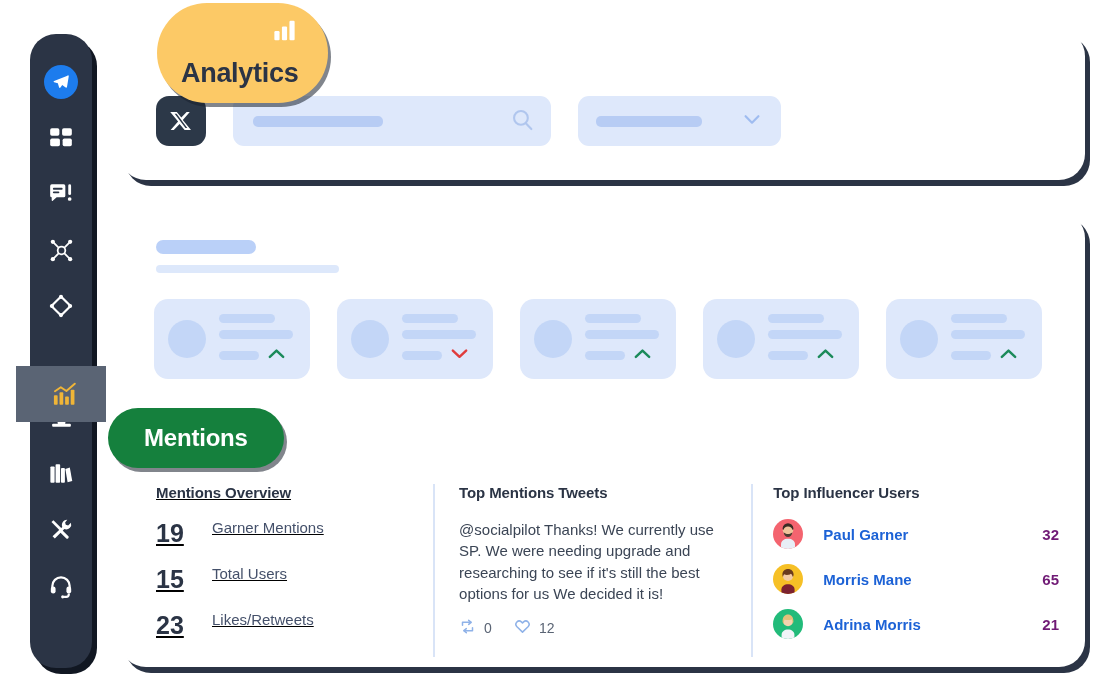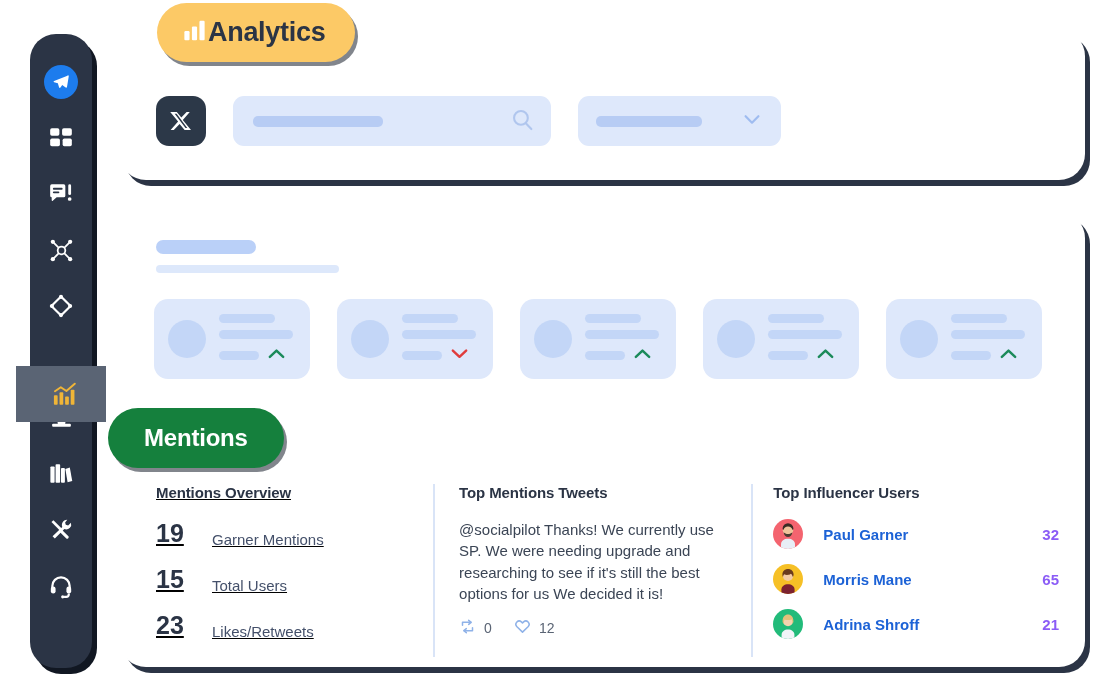--- a/index.html
+++ b/index.html
@@ -52,24 +52,25 @@
     border-radius: 26px;
     box-shadow: 5px 6px 0 0 #2b3445;
     z-index: 2;
   }
   #top-card  { left: 120px; top: 30px;  width: 965px; height: 150px; }
   #main-card { left: 120px; top: 212px; width: 965px; height: 455px; }
 
   
   .badge {
     position: absolute;
-    display: flex; align-items: flex-end; 
+    display: flex; align-items: flex-end; gap: 10px;
     border-radius: 999px;
     z-index: 9;
     box-shadow: 3px 4px 0 0 rgba(25,32,45,.55);
+    flex-direction: column;
   }
   #analytics-badge {
     left: 157px; top: 3px;
     padding: 14px 30px 14px 24px;
     background: #fcc966;
   }
   #analytics-badge .badge-text {
     font-size: 27px; font-weight: bold; color: #2b3445; letter-spacing: -.3px;
   }
   #mentions-badge {
@@ -135,33 +136,33 @@
   }
   .panel { position: relative; }
   .panel-overview { width: 288px; padding-right: 24px; text-decoration: underline; }
   .panel-tweets   { width: 310px; padding-left: 24px; border-left: 2px solid #d9e4f7; }
   .panel-infl     { width: 320px; padding-left: 20px; border-left: 2px solid #d9e4f7; margin-left: 20px; }
 
   .panel-title {
     font-size: 15px; font-weight: bold; color: #2b3445;
     letter-spacing: -.1px; margin-bottom: 18px;
   }
-  .ov-row { display: flex; align-items: flex-end; gap: 14px; margin-bottom: 17px; }
+  .ov-row { display: flex; align-items: flex-start; gap: 14px; margin-bottom: 17px; }
   .ov-num { font-size: 25px; font-weight: bold; color: #2b3445; min-width: 42px; }
   .ov-lbl { font-size: 15px; color: #44506a; }
 
   .tweet-text { font-size: 15px; line-height: 1.42; color: #3b4555; }
   .tweet-meta { display: flex; align-items: center; gap: 22px; margin-top: 14px; }
   .meta-item { display: flex; align-items: center; gap: 8px; }
   .meta-val { font-size: 14px; color: #5a6474; }
 
   .infl-row { display: flex; align-items: center; margin-bottom: 15px; }
   .infl-av { width: 30px; height: 30px; border-radius: 50%; flex: 0 0 auto; overflow: hidden; position: relative; }
   .infl-name { font-size: 15px; font-weight: bold; color: #1c62d6; margin-left: 20px; flex: 1; }
-  .infl-count { font-size: 15px; font-weight: bold; color: #8b5cf6; }
+  .infl-count { font-size: 15px; font-weight: bold; color: #701a75; }
 </style>
 </head>
 <body>
 
 <div id="stage">
 
   <nav class="sidebar">
     <div class="side-items">
 
       <div class="side-item">
@@ -482,21 +483,21 @@
         </div>
 
         <div class="infl-row">
           <span class="infl-av" style="background:#22bb7a;">
             <svg width="30" height="30" viewBox="0 0 30 30">
               <circle cx="15" cy="12.2" r="5" fill="#f5d3b0"></circle>
               <path d="M8.6 30v-4.2c0-3.3 3-5.3 6.4-5.3s6.4 2 6.4 5.3V30z" fill="#f1f4f8"></path>
               <path d="M9.6 12c0-4 2.3-6.4 5.4-6.4S20.4 8 20.4 12c0 1.6-.5 2.6-1.1 2.2.3-1.6-.1-3.1-.8-4-1.5 1-5 1.3-6.9.3-.5.8-.8 2.1-.6 3.7-.9.4-1.4-.6-1.4-2.2z" fill="#e3c07a"></path>
             </svg>
           </span>
-          <span class="infl-name">Adrina Shroff</span>
+          <span class="infl-name">Adrina Morris</span>
           <span class="infl-count">21</span>
         </div>
 
       </div>
     </div>
   </section>
 
   <div class="badge" id="analytics-badge">
     <span>
       <svg width="27" height="27" viewBox="0 0 24 24" fill="#ffffff">

